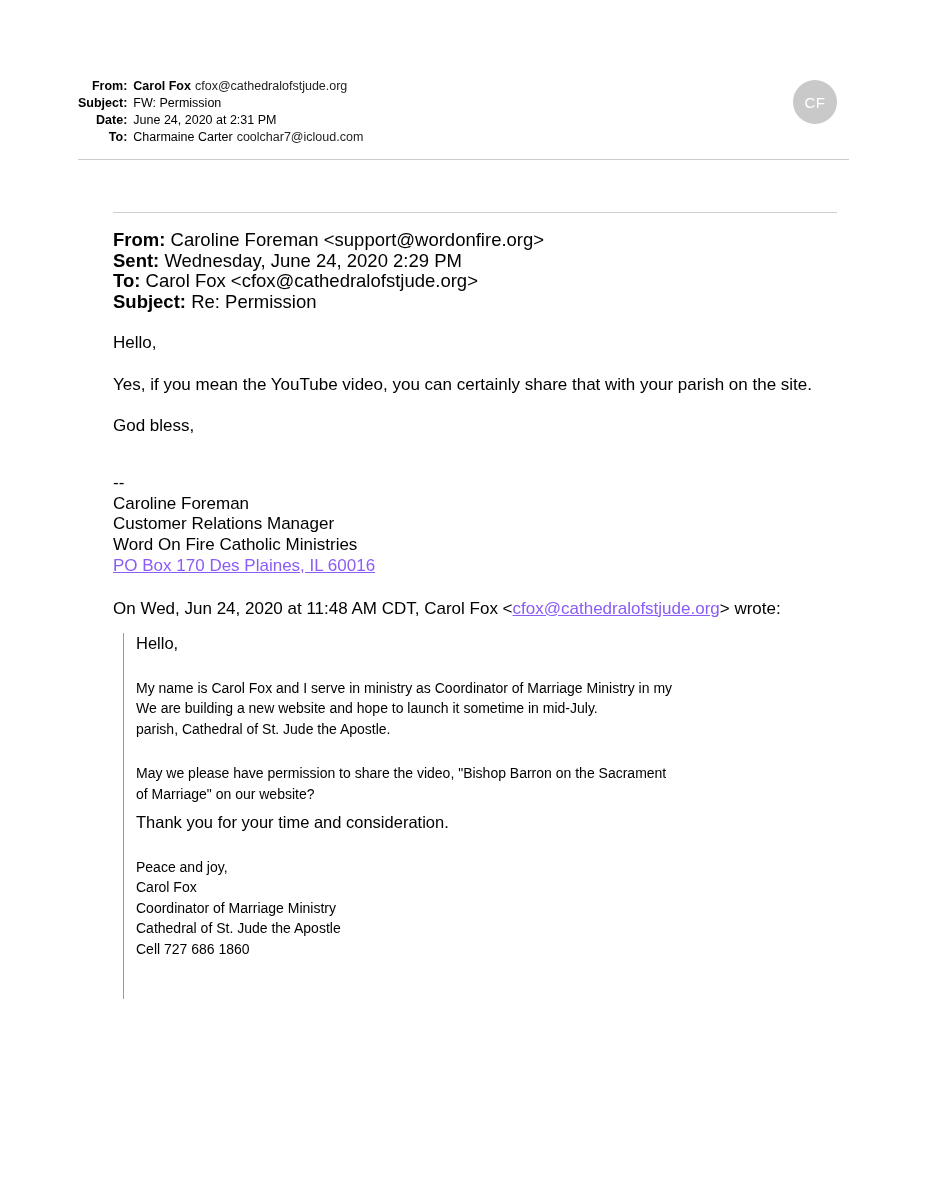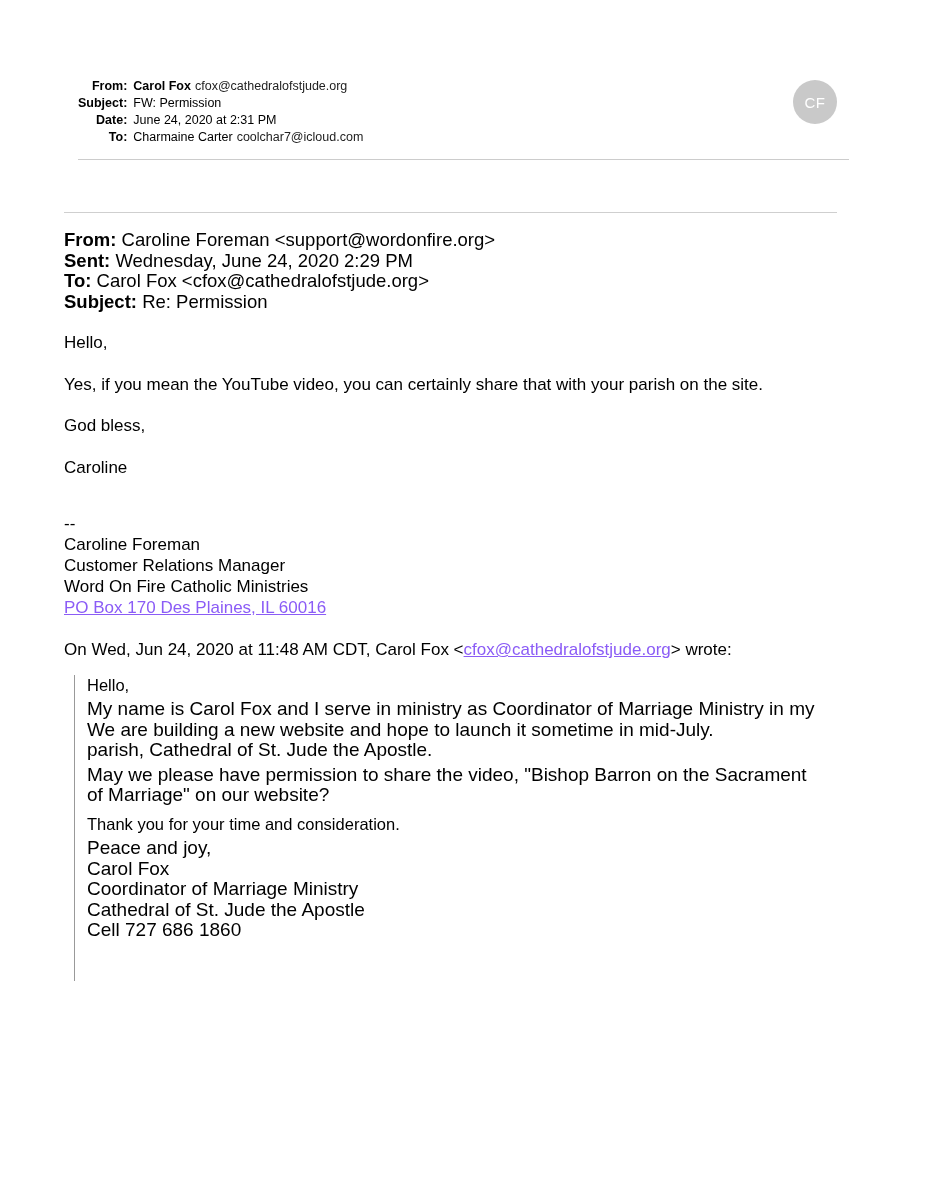--- a/index.html
+++ b/index.html
@@ -75,21 +75,21 @@
   }
 
   .hdr-rule {
     margin: 13px 78px 0 78px;
     border: 0;
     border-top: 1px solid #cccccc;
   }
 
   
   .body-wrap {
-    padding: 0 90px 0 64px;
+    padding: 0 90px 0 113px;
   }
 
   .body-rule {
     margin: 52px 0 0 0;
     border: 0;
     border-top: 1px solid #cfcfcf;
   }
 
   .fwd-head {
     margin-top: 17px;
@@ -133,23 +133,23 @@
     padding-bottom: 40px;
   }
   .quoted .para {
     font-size: 16.5px;
     line-height: 20.5px;
     margin-top: 8px;
   }
   .quoted .para:first-child { margin-top: 2px; }
   .quoted .blk div { white-space: nowrap; }
   .quoted .blk {
-    font-size: 19px;
-    line-height: 20.5px;
-    margin-top: 4px;
+    font-size: 14px;
+    line-height: 20.5px;
+    margin-top: 24px;
   }
   .nowrap { white-space: nowrap; }
 </style>
 </head>
 <body>
 
 <div class="page">
 
   <div class="mail-header">
     <table class="hdr-table">
@@ -201,21 +201,20 @@
       </div>
       <div>
         <b>Subject:</b>
         <span>Re: Permission</span>
       </div>
     </div>
 
     <div class="para">Hello,</div>
     <div class="para">Yes, if you mean the YouTube video, you can certainly share that with your parish on the site.</div>
     <div class="para">God bless,</div>
-    <div class="para">Caroline</div>
 
     <div class="sig-block">
       <div>--</div>
       <div>Caroline Foreman</div>
       <div>Customer Relations Manager</div>
       <div>Word On Fire Catholic Ministries</div>
       <div>
         <a class="link" href="#">PO Box 170 Des Plaines, IL 60016</a>
       </div>
     </div>

